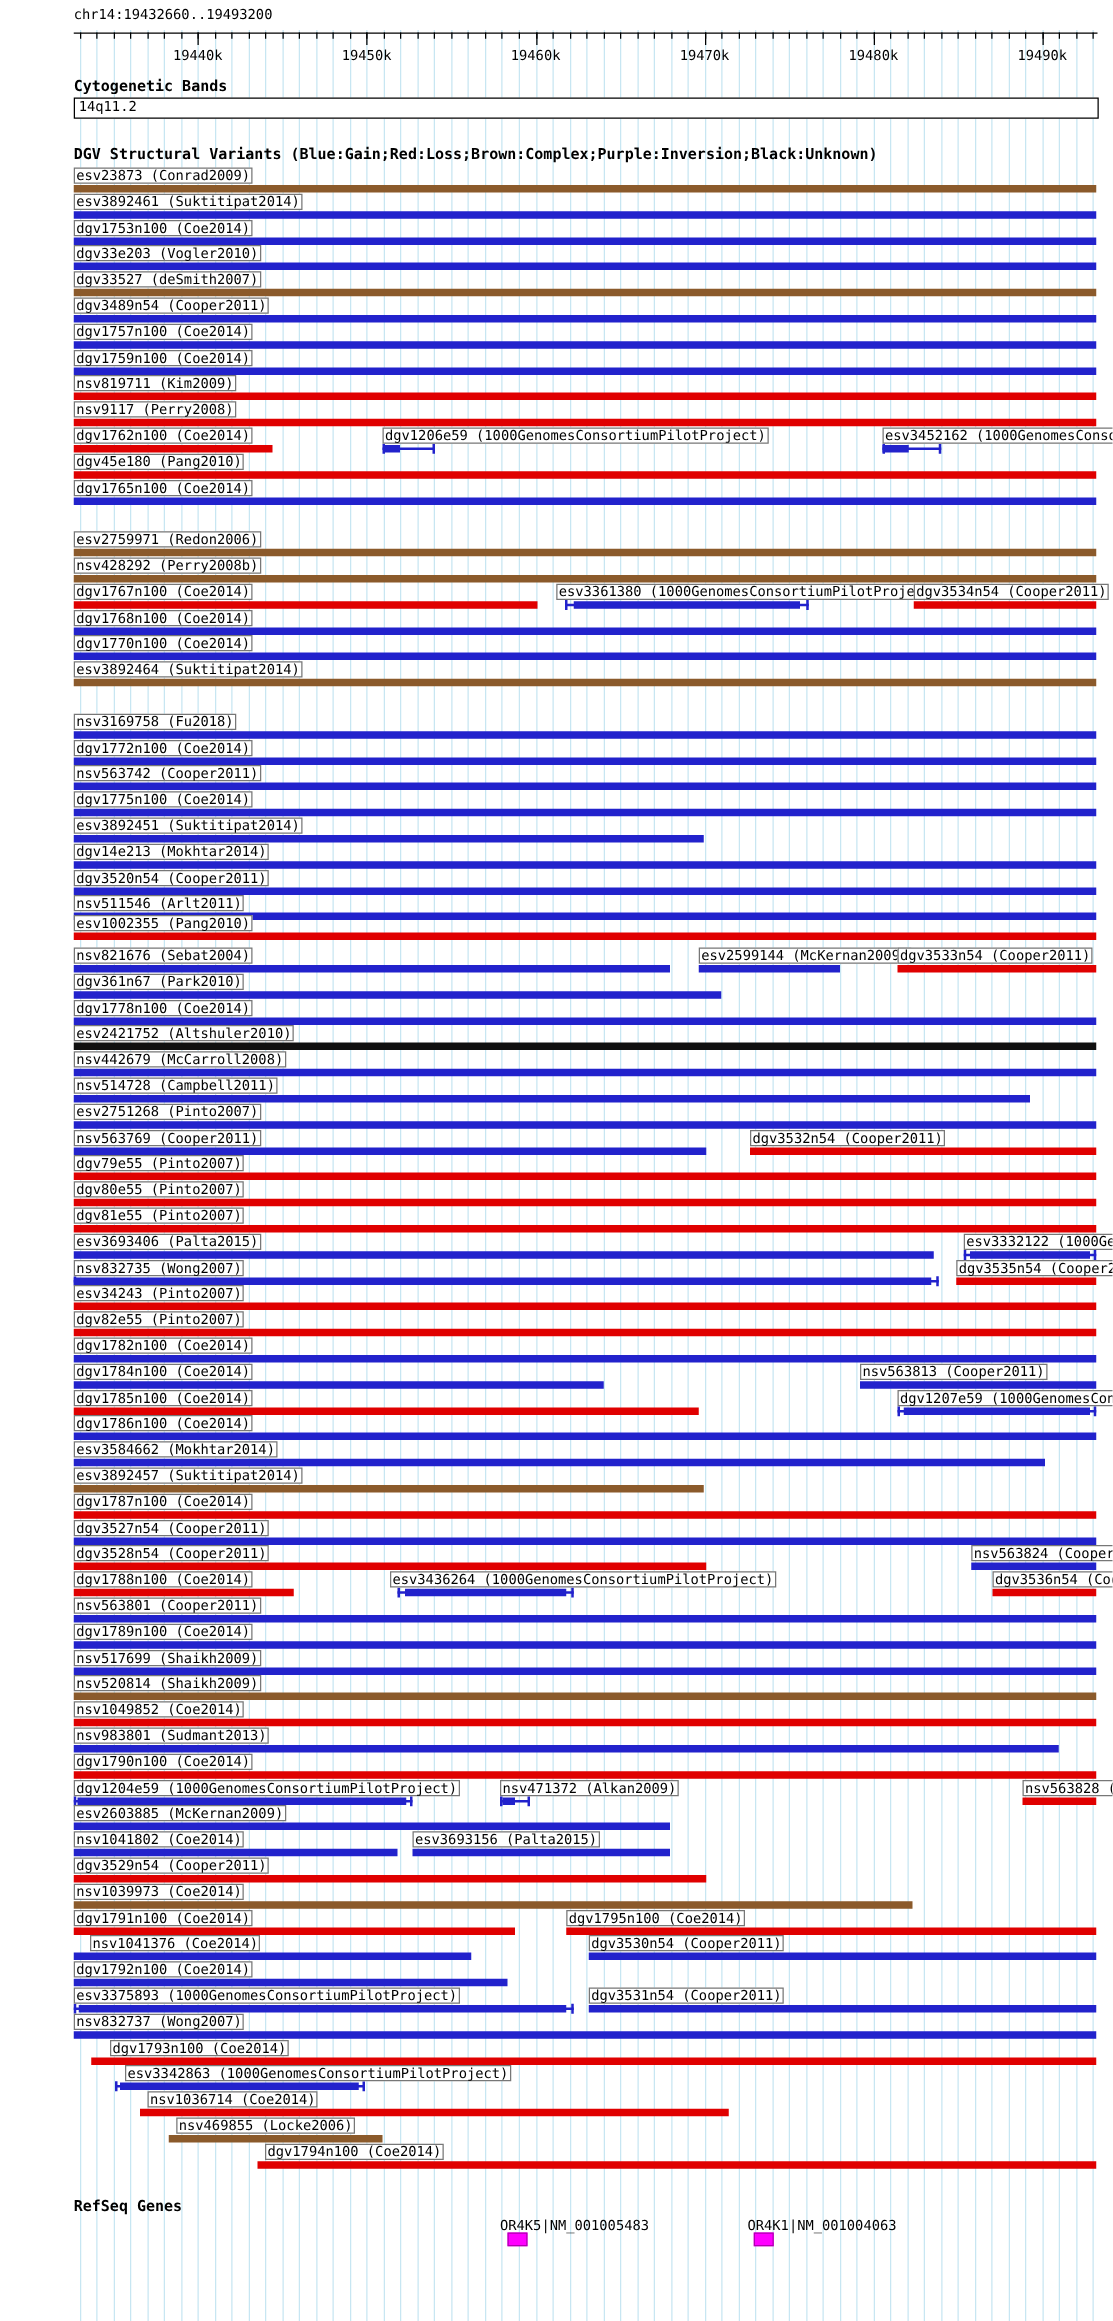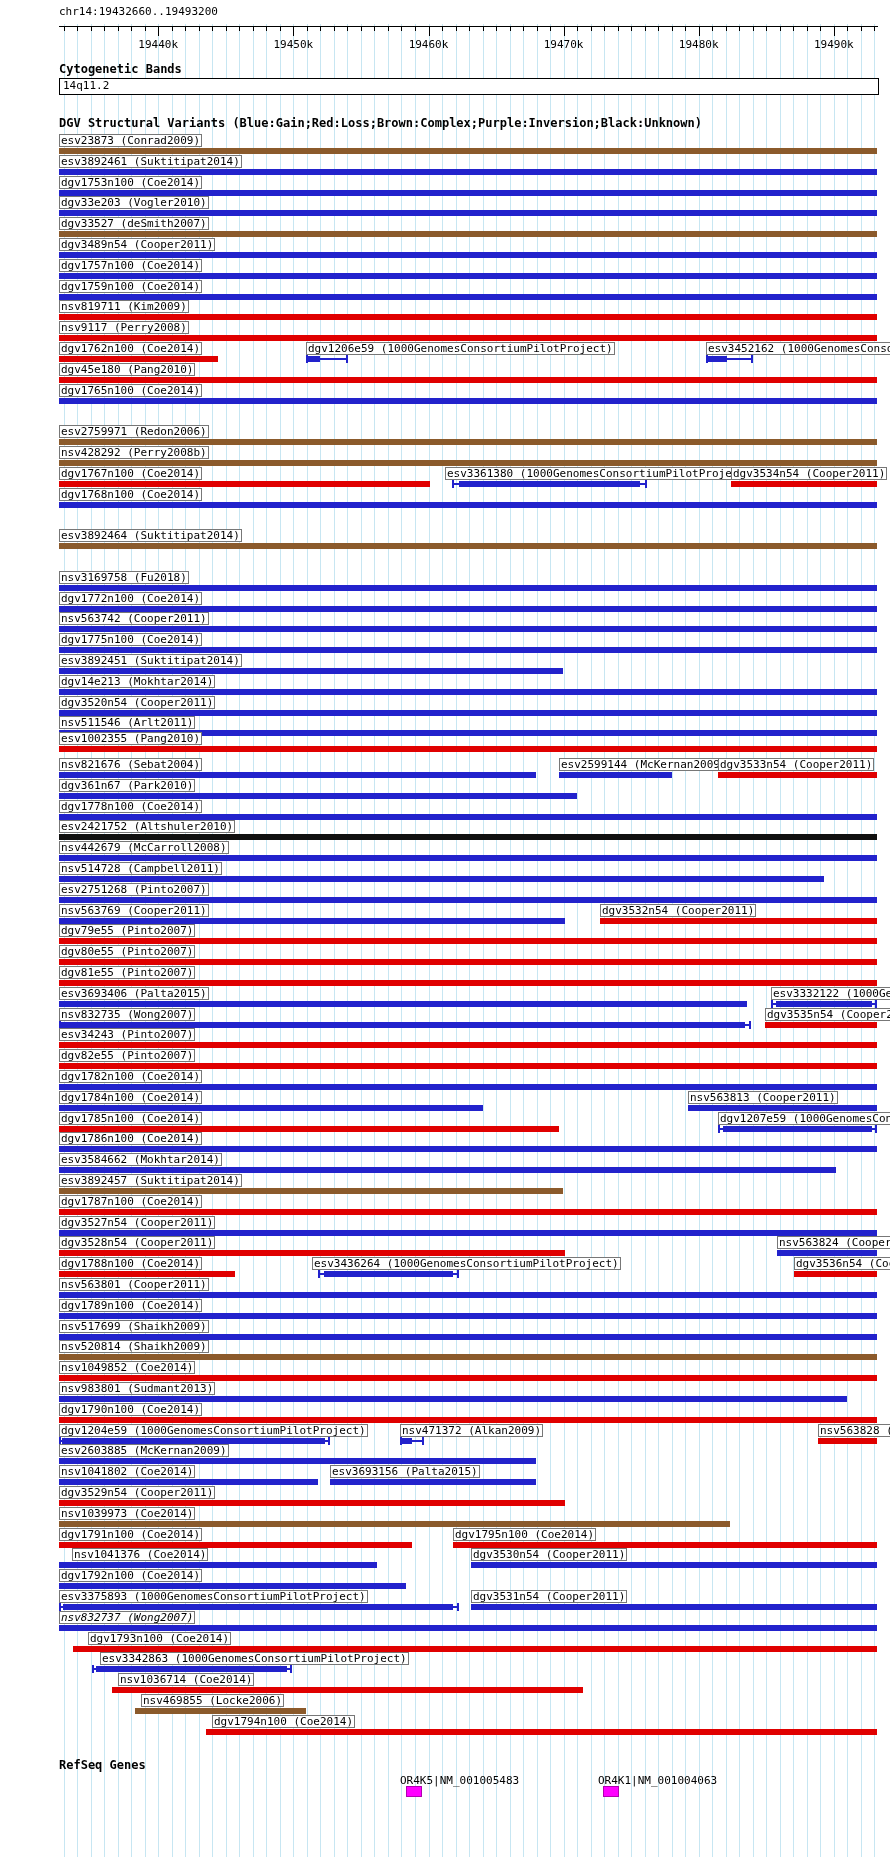--- a/index.html
+++ b/index.html
@@ -275,20 +275,24 @@
           <div class="pair-tick" style="left: 452px; background: rgb(34, 34, 204);"></div>
           <div class="pair-tick" style="left: 645px; background: rgb(34, 34, 204);"></div>
           <div class="pair-thick" style="left: 459px; width: 181px; background: rgb(34, 34, 204);"></div>
           <div class="vlabel" style="left: 731px;">dgv3534n54 (Cooper2011)</div>
           <div class="vbar" style="left: 731px; width: 146px; background: rgb(224, 0, 0);"></div>
         </div>
         <div class="vrow" style="top: 353.6px;">
           <div class="vlabel" style="left: 59px;">dgv1768n100 (Coe2014)</div>
           <div class="vbar" style="left: 59px; width: 818px; background: rgb(34, 34, 204);"></div>
         </div>
+        <div class="vrow" style="top: 374.4px;">
+          <div class="vlabel" style="left: 59px;">dgv1770n100 (Coe2014)</div>
+          <div class="vbar" style="left: 59px; width: 818px; background: rgb(34, 34, 204);"></div>
+        </div>
         <div class="vrow" style="top: 395.2px;">
           <div class="vlabel" style="left: 59px;">esv3892464 (Suktitipat2014)</div>
           <div class="vbar" style="left: 59px; width: 818px; background: rgb(139, 90, 43);"></div>
         </div>
         <div class="vrow" style="top: 436.8px;">
           <div class="vlabel" style="left: 59px;">nsv3169758 (Fu2018)</div>
           <div class="vbar" style="left: 59px; width: 818px; background: rgb(34, 34, 204);"></div>
         </div>
         <div class="vrow" style="top: 457.6px;">
           <div class="vlabel" style="left: 59px;">dgv1772n100 (Coe2014)</div>
@@ -533,21 +537,21 @@
         <div class="vrow" style="top: 1456px;">
           <div class="vlabel" style="left: 59px;">esv3375893 (1000GenomesConsortiumPilotProject)</div>
           <div class="pair-line" style="left: 59px; width: 400px; background: rgb(34, 34, 204);"></div>
           <div class="pair-tick" style="left: 59px; background: rgb(34, 34, 204);"></div>
           <div class="pair-tick" style="left: 457px; background: rgb(34, 34, 204);"></div>
           <div class="pair-thick" style="left: 63px; width: 390px; background: rgb(34, 34, 204);"></div>
           <div class="vlabel" style="left: 471px;">dgv3531n54 (Cooper2011)</div>
           <div class="vbar" style="left: 471px; width: 406px; background: rgb(34, 34, 204);"></div>
         </div>
         <div class="vrow" style="top: 1476.8px;">
-          <div class="vlabel" style="left: 59px; font-style: italic;">nsv832737 (Wong2007)</div>
+          <div class="vlabel" style="left: 59px;">nsv832737 (Wong2007)</div>
           <div class="vbar" style="left: 59px; width: 818px; background: rgb(34, 34, 204);"></div>
         </div>
         <div class="vrow" style="top: 1497.6px;">
           <div class="vlabel" style="left: 88px;">dgv1793n100 (Coe2014)</div>
           <div class="vbar" style="left: 73px; width: 804px; background: rgb(224, 0, 0);"></div>
         </div>
         <div class="vrow" style="top: 1518.4px;">
           <div class="vlabel" style="left: 100px;">esv3342863 (1000GenomesConsortiumPilotProject)</div>
           <div class="pair-line" style="left: 92px; width: 200px; background: rgb(34, 34, 204);"></div>
           <div class="pair-tick" style="left: 92px; background: rgb(34, 34, 204);"></div>

